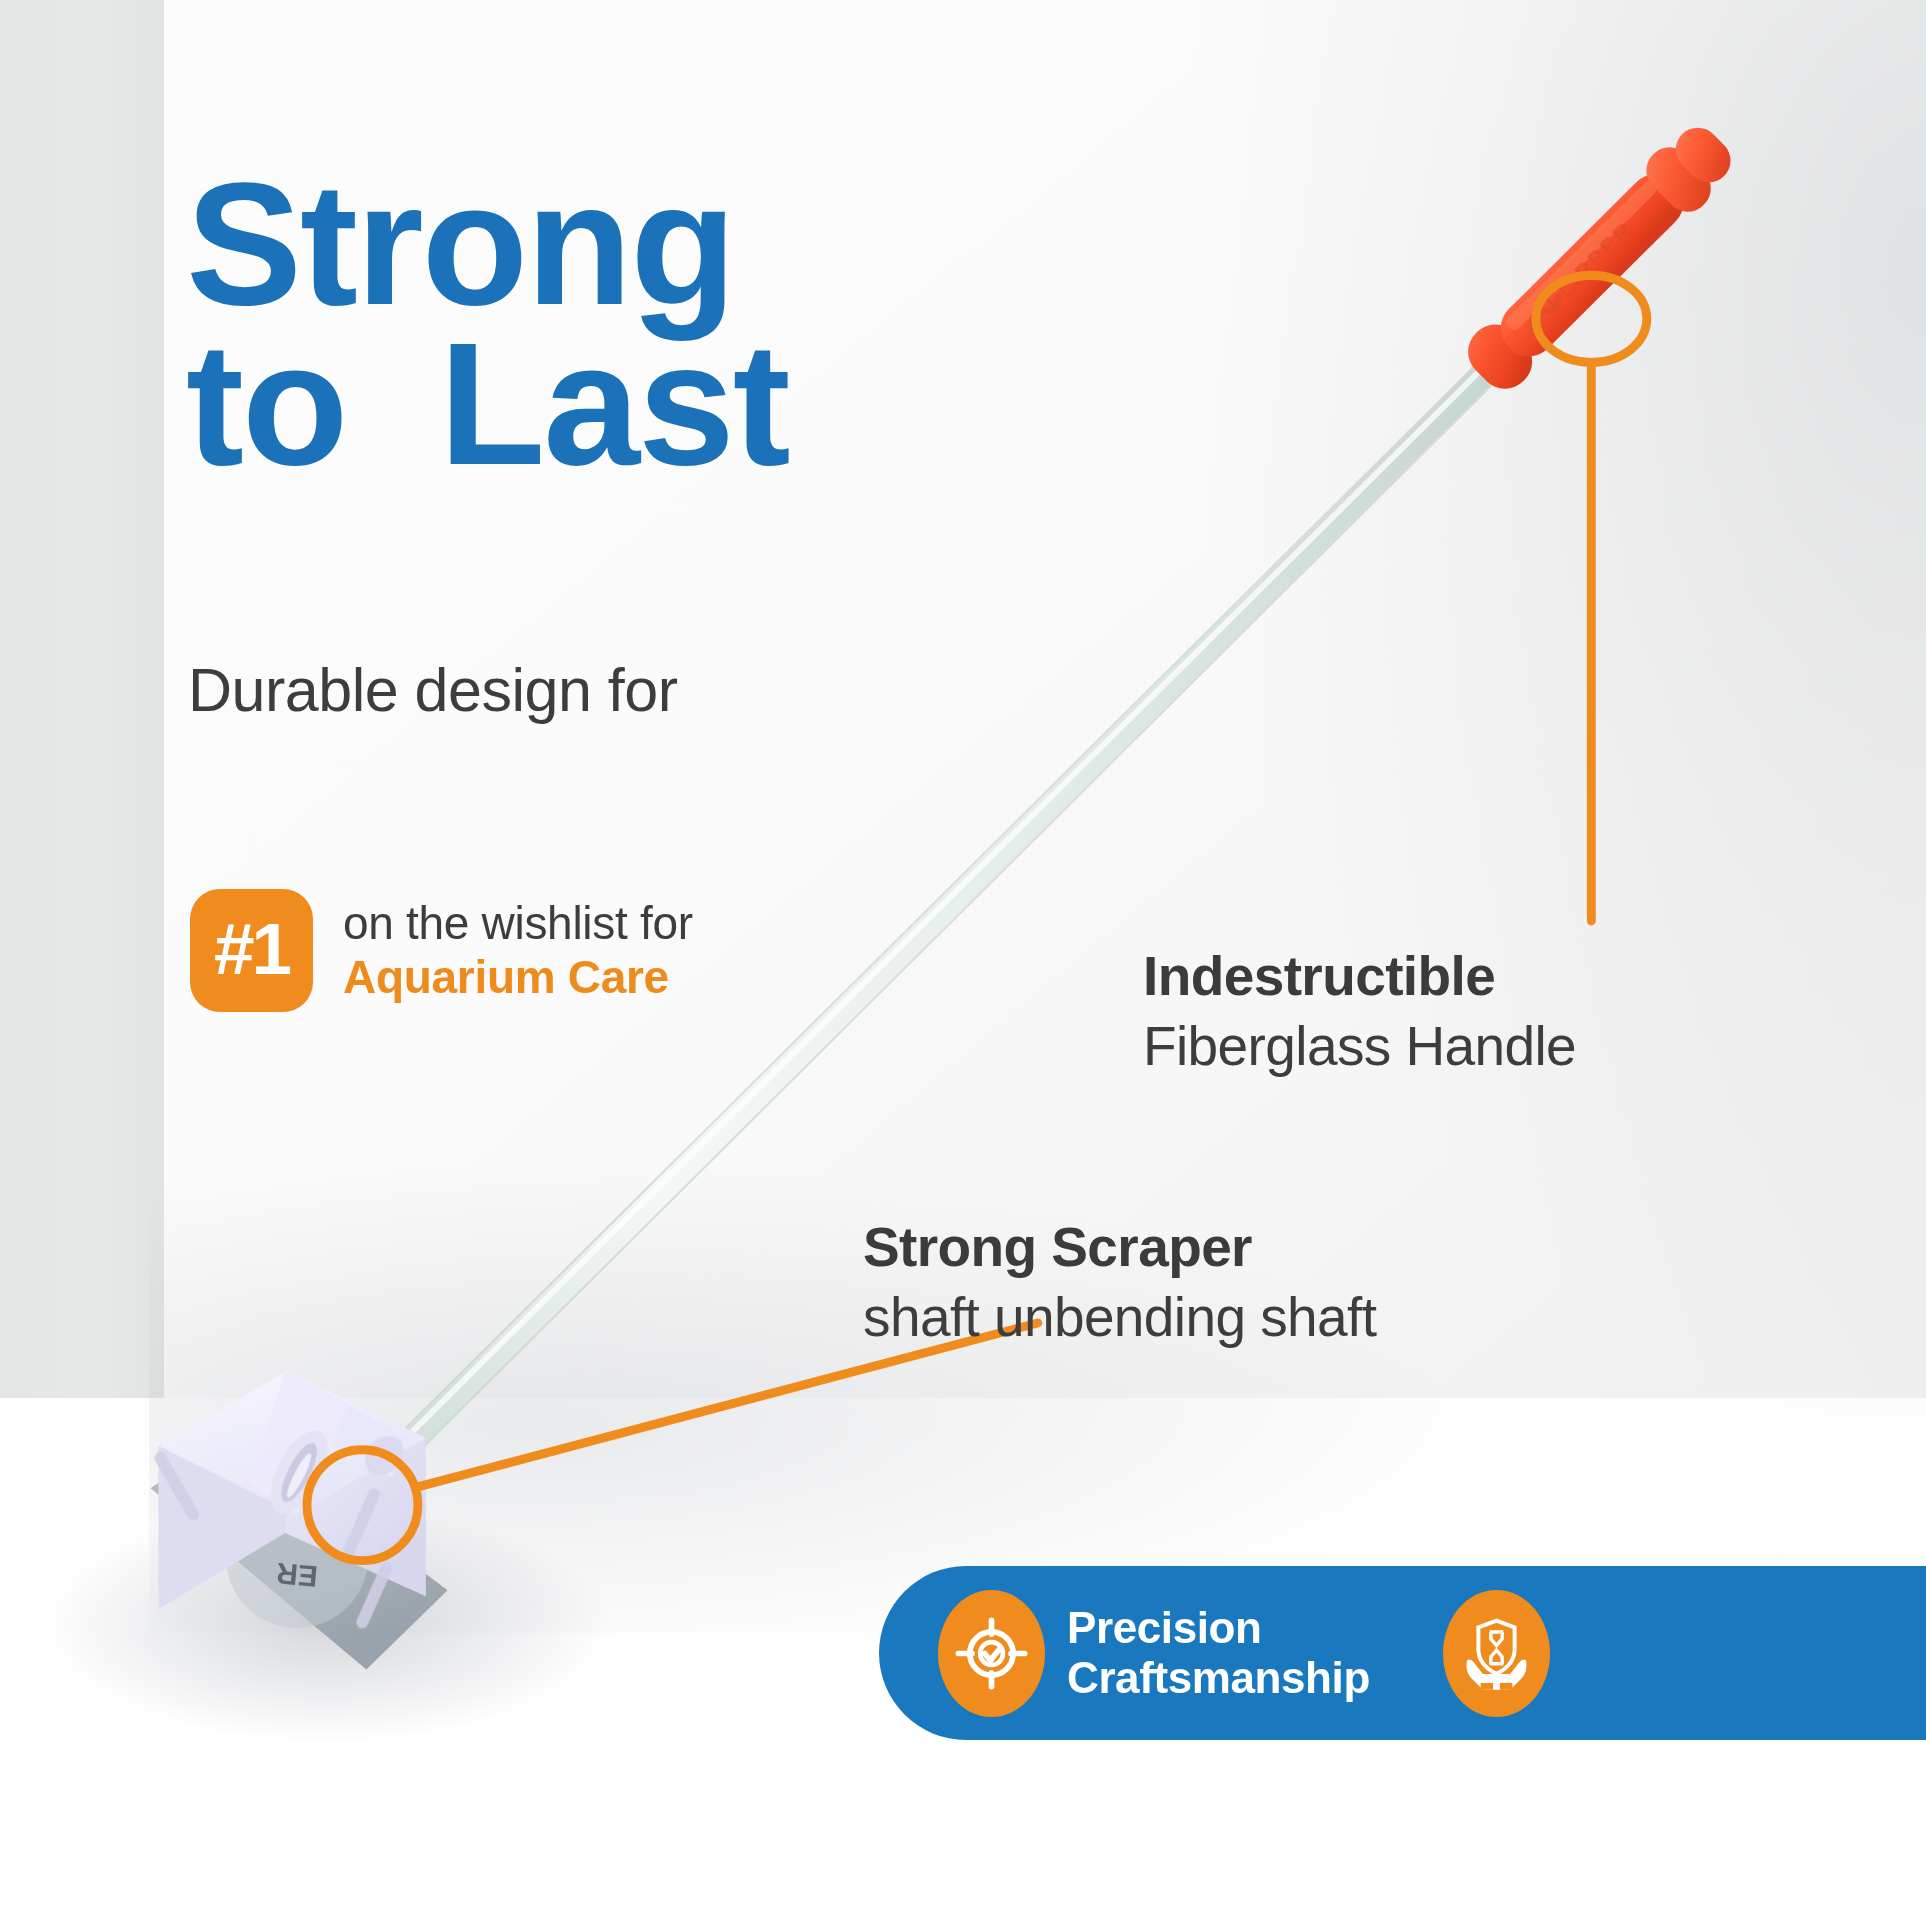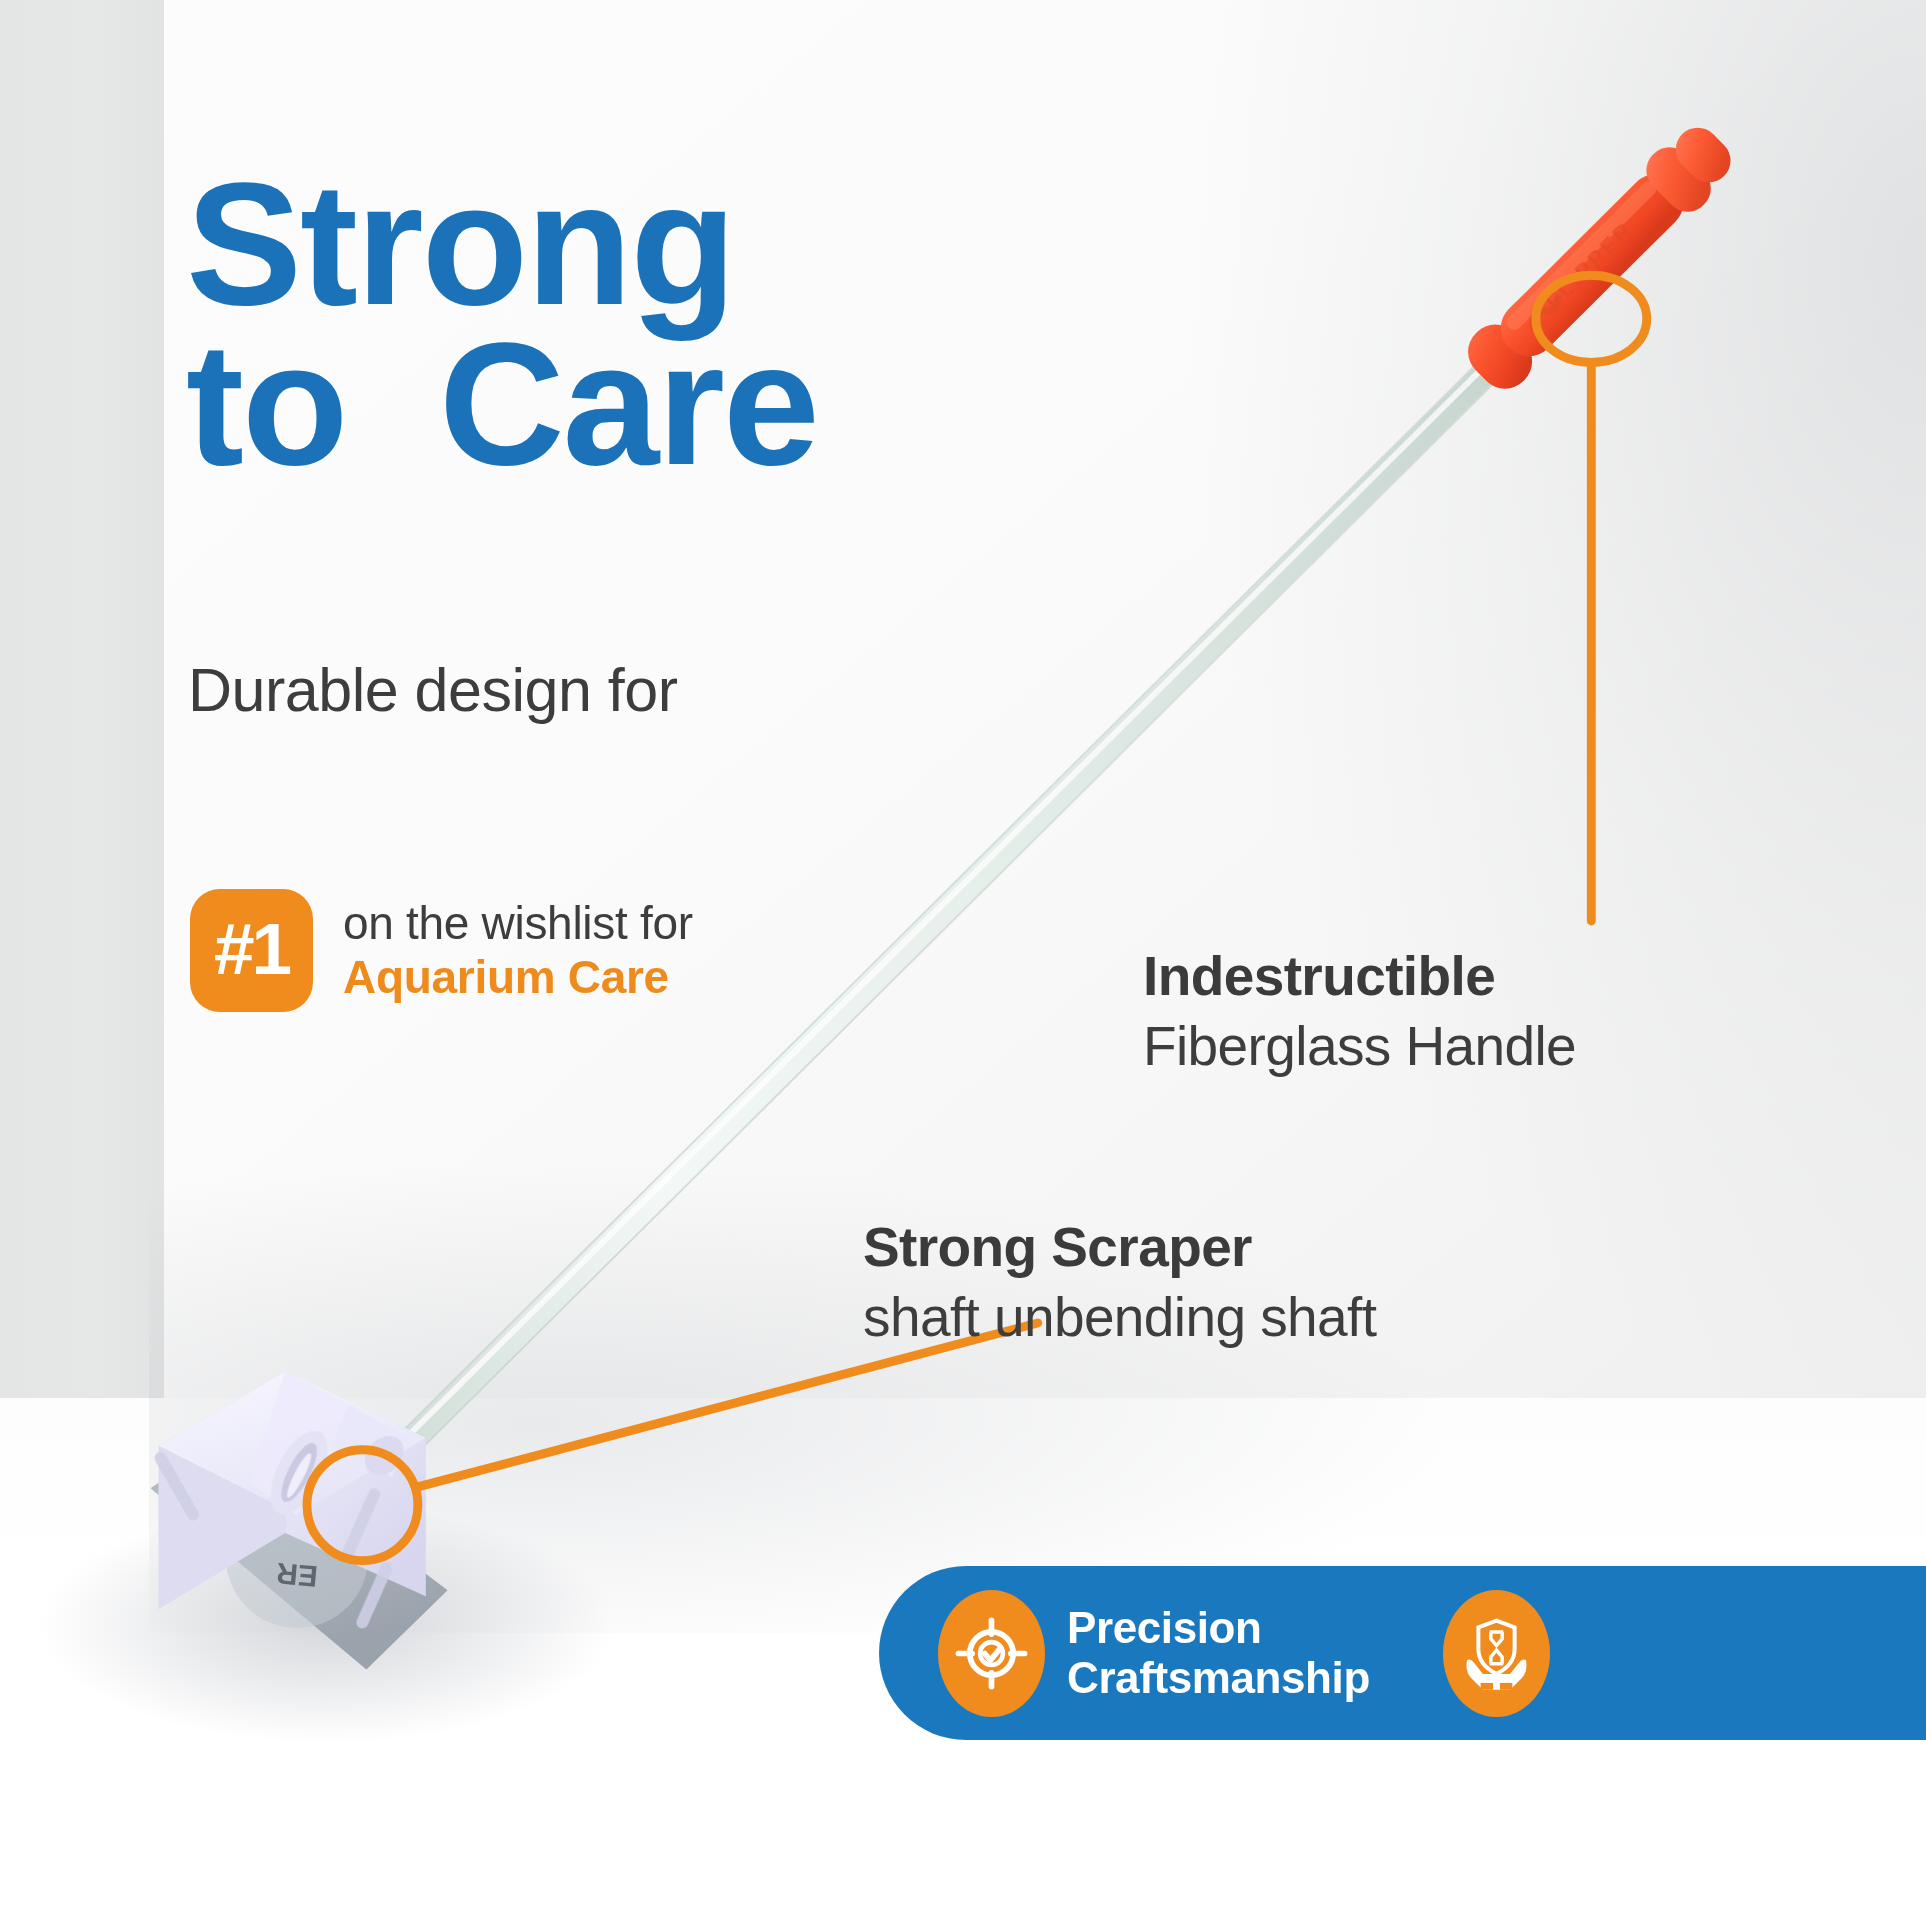--- a/index.html
+++ b/index.html
@@ -196,21 +196,21 @@
 
 <div id="stage">
 
   <div class="bg-base"></div>
   <div class="bg-left-strip"></div>
   <div class="bg-panel"></div>
   <div class="bg-bottom-white"></div>
   <div class="bg-corner-shade"></div>
   <div class="bg-soft-shadow"></div>
 
-  <div class="headline"><span>Strong</span><br><span>to  Care</span></div>
+  <div class="headline"><span>Strong</span><br><span>to  Last</span></div>
 
   <div class="subhead">Durable design for</div>
 
   <div class="badge-row">
     <div class="badge-sq">#1</div>
     <div class="badge-text">
       <span class="l1">on the wishlist for</span>
       <span class="l2">Aquarium Care</span>
     </div>
   </div>

